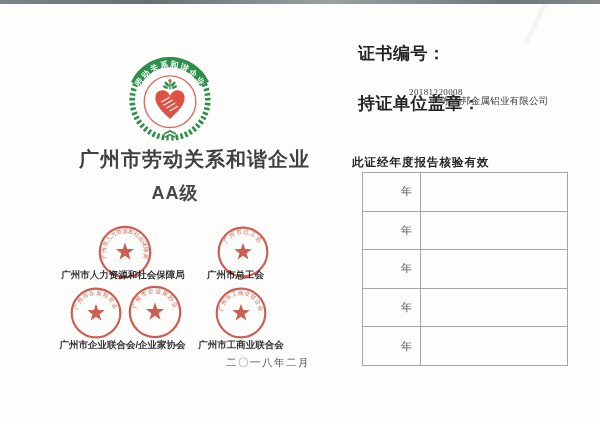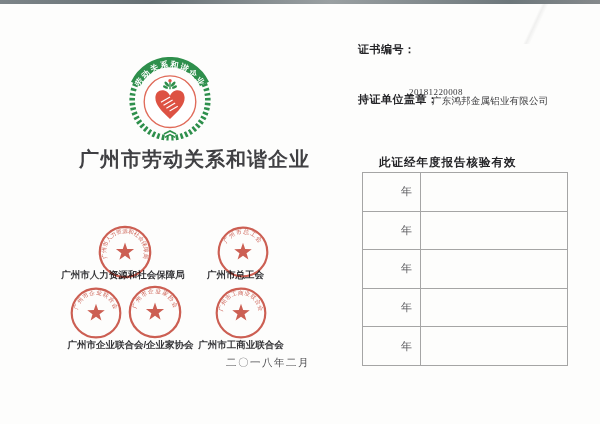--- a/index.html
+++ b/index.html
@@ -24,50 +24,50 @@
   .cert-grade{
     position:absolute;left:40px;top:181px;width:270px;text-align:center;
     font-size:18px;font-weight:600;color:#48484b;letter-spacing:1px;
   }
   .authority{
     position:absolute;font-size:9.5px;font-weight:bold;color:#333336;
     text-align:center;z-index:1;letter-spacing:0px;white-space:nowrap;
   }
   .auth-r1-left{left:47px;top:269px;width:152px;}
   .auth-r1-right{left:198px;top:269px;width:75px;}
-  .auth-r2-left{left:48px;top:339px;width:165px;}
+  .auth-r2-left{left:40px;top:339px;width:165px;}
   .auth-r2-right{left:197px;top:339px;width:88px;}
   .seal{position:absolute;z-index:2;mix-blend-mode:multiply;opacity:0.88;}
   .seal-1{left:97px;top:224px;width:56px;height:56px;}
   .seal-2{left:216px;top:225px;width:54px;height:54px;}
   .seal-3{left:69px;top:286px;width:54px;height:54px;}
   .seal-4{left:127px;top:284px;width:56px;height:56px;}
   .seal-5{left:214px;top:286px;width:54px;height:54px;}
   .issue-date{
     position:absolute;left:40px;top:356px;width:270px;text-align:right;
     font-size:10.5px;color:#4c4c4f;letter-spacing:1.5px;font-weight:500;
   }
   
   .field-label{
-    position:absolute;font-size:11px;font-weight:bold;color:#242427;
+    position:absolute;font-size:17px;font-weight:bold;color:#242427;
     letter-spacing:0.5px;white-space:nowrap;
   }
   .cert-no-label{left:358px;top:42px;}
   .holder-label{left:358px;top:92px;}
   .cert-no-value{
     position:absolute;left:409px;top:45px;font-family:"Liberation Serif",serif;
     font-size:9px;color:#3a3a3c;letter-spacing:0.4px;margin-top:42px;
   }
   .holder-value{
     position:absolute;left:432px;top:95px;font-family:"Liberation Serif",serif;
     font-size:9.5px;color:#3a3a3c;letter-spacing:0.2px;white-space:nowrap;
   }
   .table-caption{
     position:absolute;left:352px;top:155px;font-size:11.5px;font-weight:bold;
-    color:#242427;letter-spacing:1px;white-space:nowrap;margin-left:27px;
+    color:#242427;letter-spacing:1px;white-space:nowrap;
   }
   .verify-table{
     position:absolute;left:362px;top:172px;width:196px;height:193px;
     border-collapse:collapse;table-layout:fixed;
   }
   .verify-table td{
     border:1px solid #a5a5a5;height:37.6px;padding:0;
   }
   .verify-table td.year-cell{
     width:50px;text-align:right;padding-right:7px;font-size:11px;color:#59595c;
@@ -110,20 +110,21 @@
     <ellipse cx="55.2" cy="35" rx="1.5" ry="3.2" fill="#2e8f4c" transform="rotate(65 55.2 35)"></ellipse>
 
     <path d="M 50 72 C 40 63 33 56 33 47.5 C 33 41 38 37.5 43.5 39 C 46.5 40 48.8 42 50 45 C 51.2 42 53.5 40 56.5 39 C 62 37.5 67 41 67 47.5 C 67 56 60 63 50 72 Z" fill="#dd5243"></path>
     <path d="M 39.5 52.5 L 50 46.5" stroke="#ffffff" stroke-width="1.4" fill="none"></path>
     <path d="M 42.5 56 L 53 50" stroke="#ffffff" stroke-width="1.4" fill="none"></path>
     <path d="M 45.8 59.5 L 56 53.6" stroke="#ffffff" stroke-width="1.4" fill="none"></path>
     <path d="M 49.5 62.8 L 59 57.3" stroke="#ffffff" stroke-width="1.2" fill="none"></path>
   </svg>
 
   <div class="cert-title">广州市劳动关系和谐企业</div>
+  <div class="cert-grade">AA级</div>
 
   <div class="authority auth-r1-left">广州市人力资源和社会保障局</div>
   <div class="authority auth-r1-right">广州市总工会</div>
   <div class="authority auth-r2-left">广州市企业联合会/企业家协会</div>
   <div class="authority auth-r2-right">广州市工商业联合会</div>
 
   <svg class="seal seal-1" viewBox="0 0 100 100">
     <circle cx="50" cy="50" r="45" fill="none" stroke="#c74a3c" stroke-width="4"></circle>
     <polygon points="50,33 54,44.5 66.2,44.8 56.5,52.1 60,63.8 50,56.8 40,63.8 43.5,52.1 33.8,44.8 46,44.5" fill="#c74a3c"></polygon>
     <defs>

